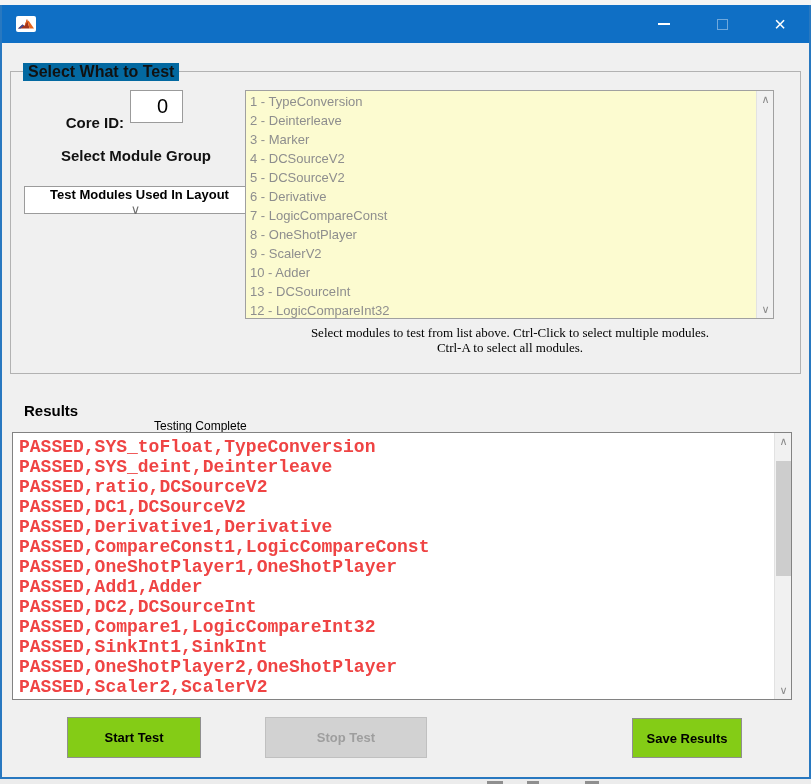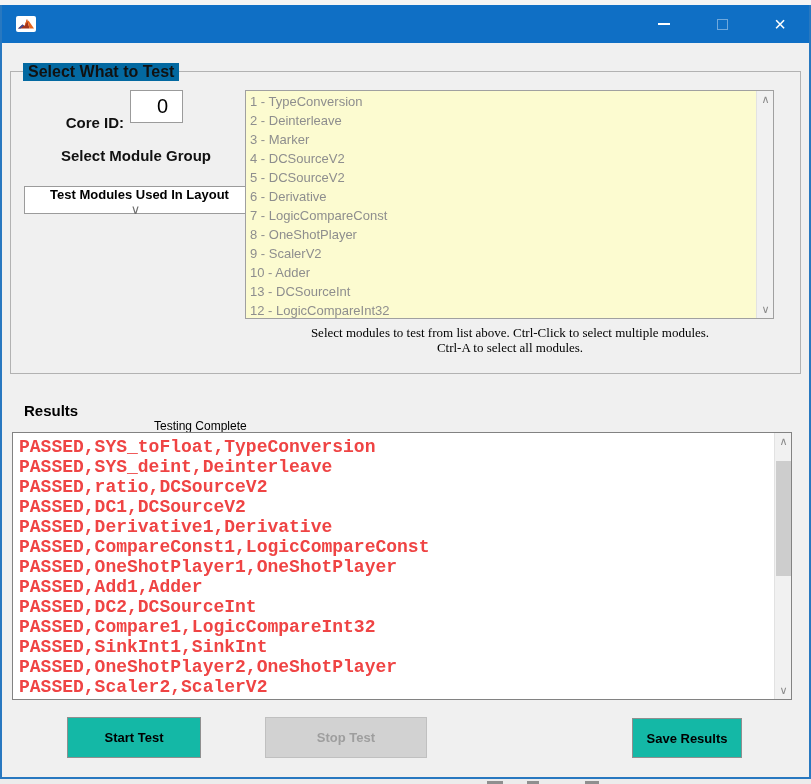--- a/index.html
+++ b/index.html
@@ -60,21 +60,21 @@
   .results-label { position:absolute; left:22px; top:359px; font-size:15px; font-weight:bold; color:#000; }
   .results-status { position:absolute; left:152px; top:376px; font-size:12px; color:#000; }
 
   .results-box { position:absolute; left:10px; top:389px; width:780px; height:268px;
                  background:#ffffff; border:1px solid #828282; overflow:hidden; }
   .results-lines { position:absolute; left:0; top:0; right:18px; bottom:0; overflow:hidden;
                    padding:4px 0 0 6px; }
   .results-lines > div { font-family:"Liberation Mono", monospace; font-weight:bold;
                          font-size:18px; line-height:20px; color:#ef4444; white-space:nowrap; }
 
-  .btn { position:absolute; height:41px; background:#14b8a6; border:1px solid #8f8f8f;
+  .btn { position:absolute; height:41px; background:#84cc16; border:1px solid #8f8f8f;
          font-family:"Liberation Sans",sans-serif; font-size:13px; font-weight:bold; color:#000;
          display:flex; align-items:center; justify-content:center; cursor:default; }
   .btn-start { left:65px; top:674px; width:134px; }
   .btn-stop  { left:263px; top:674px; width:162px; background:#d2d2d2; border:1px solid #c0c0c0; color:#9e9e9e; }
   .btn-save  { left:630px; top:675px; width:110px; height:40px; }
 </style>
 </head>
 <body>
 
 <div class="desktop-top"></div>

